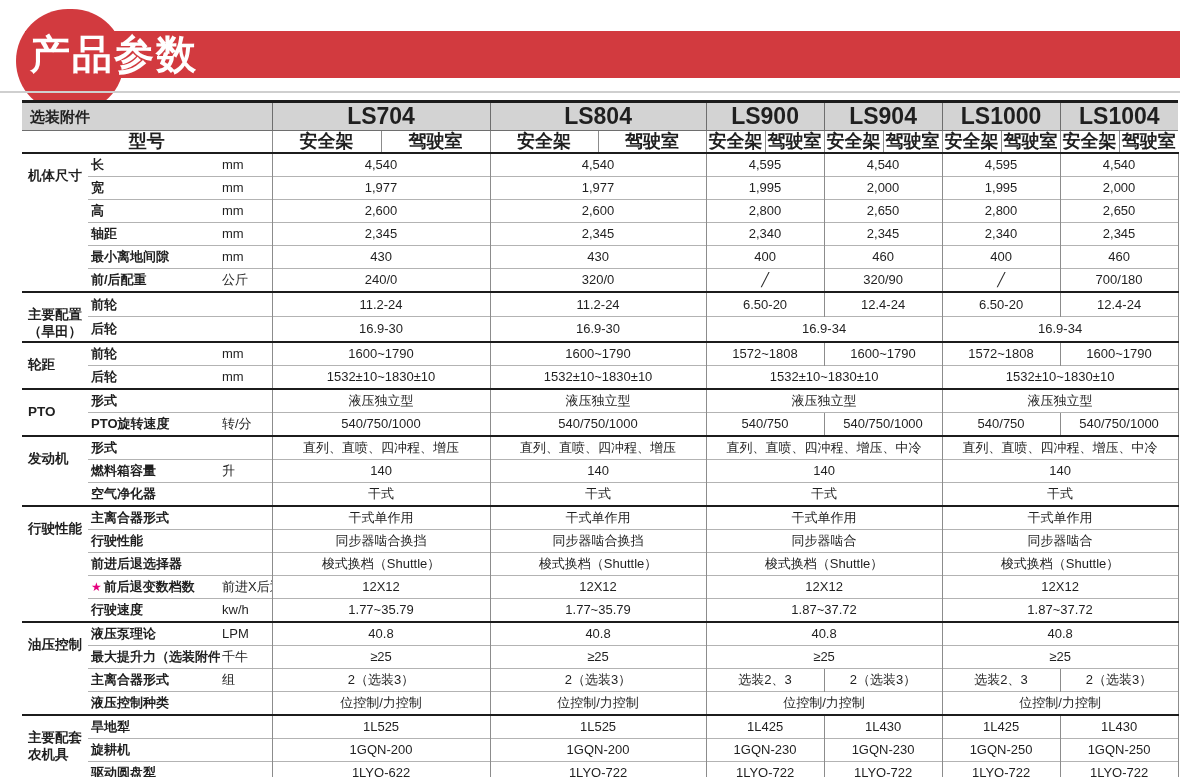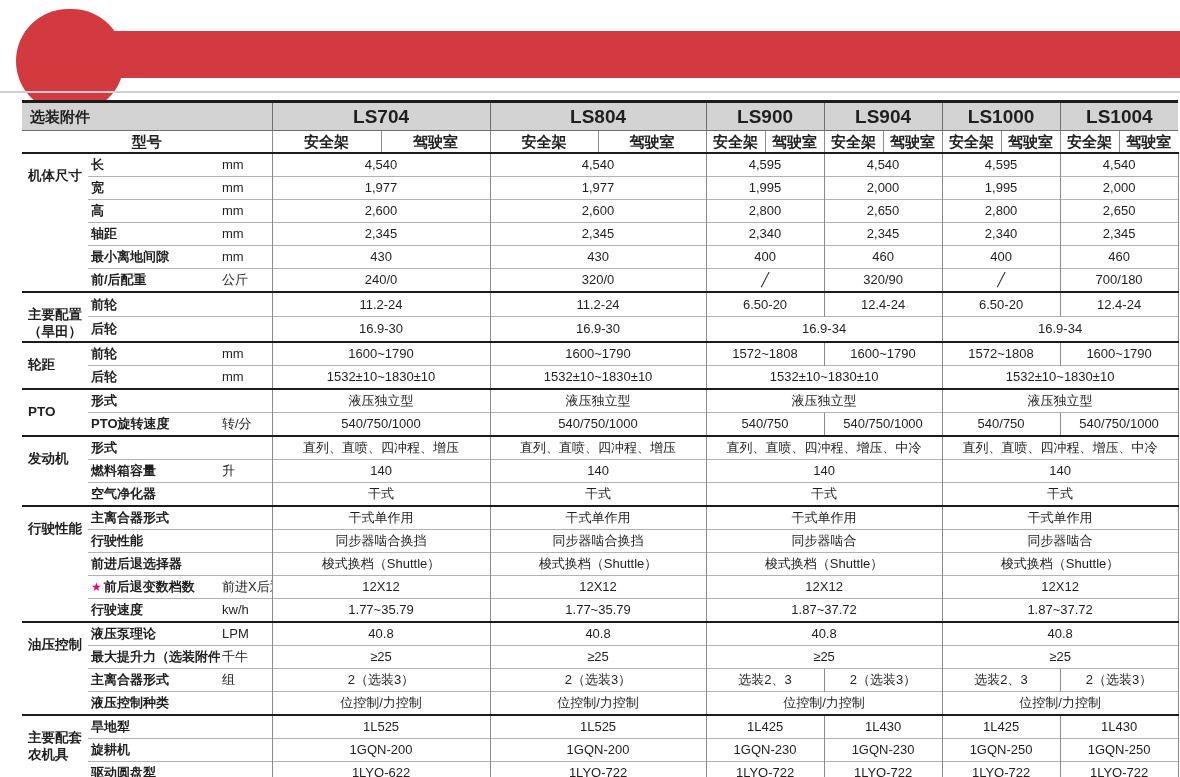--- a/index.html
+++ b/index.html
@@ -24,25 +24,25 @@
     padding:0;margin:0;height:22px;line-height:1.05;
     text-align:center;font-size:13px;overflow:hidden;white-space:nowrap;
     vertical-align:middle;
   }
   
   .spec thead tr.r1 th{
     background:#d3d3d3;height:27px;
     border-top:3px solid #1c1c1c;border-bottom:1px solid #6e6e6e;
   }
   .spec th.config{text-align:left;padding-left:8px;font-size:15px;font-weight:bold;}
-  .spec th.model{font-size:19px;font-weight:bold;border-left:1px solid #6e6e6e;}
+  .spec th.model{font-size:23px;font-weight:bold;border-left:1px solid #6e6e6e;}
   
   .spec thead tr.r2 th{
     background:#ffffff;border-bottom:2.5px solid #1c1c1c;
-    font-size:15px;font-weight:bold;height:21px;
+    font-size:18px;font-weight:bold;height:21px;
   }
   .spec th.modelrow{font-size:13px;}
   .spec th.variant{border-left:1px solid #8c8c8c;}
   
   .spec tbody td{border-top:1px solid #b3b3b3;}
   .spec tbody tr.sec-start td{border-top:2px solid #1c1c1c;}
   td.cat{
     text-align:left;padding-left:6px;font-weight:bold;font-size:13.5px;
     white-space:pre-line;vertical-align:top;padding-top:14px;line-height:1.25;
   }
@@ -56,20 +56,21 @@
   .fs-unit-small{font-size:10px;}
   .star{color:#e5007d;font-size:12px;margin-right:2px;}
   .slash{font-size:15px;font-weight:normal;}
 </style>
 </head>
 <body>
 
 <div class="banner-wrap">
   <div class="banner-dome"></div>
   <div class="banner-bar"></div>
+  <div class="banner-title">产品参数</div>
   <div class="banner-underline"></div>
 </div>
 
 <table class="spec">
   <colgroup>
     <col style="width:66px">
       <col style="width:132px">
       <col style="width:52px">
     <col style="width:109px">
       <col style="width:109px">

